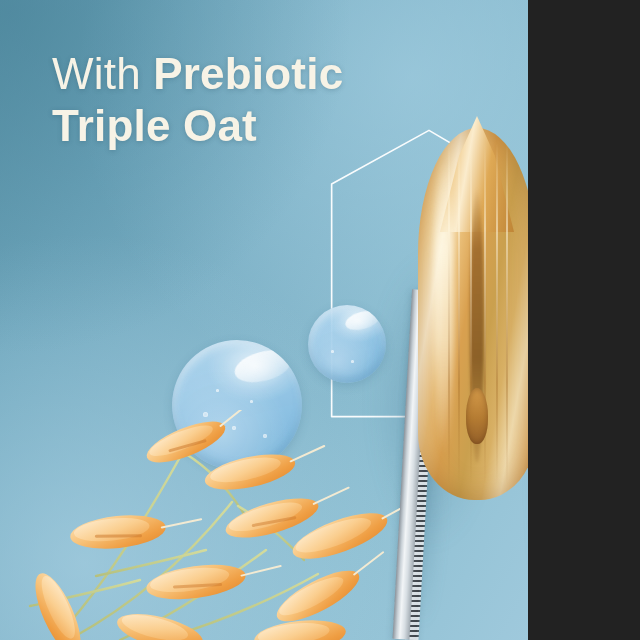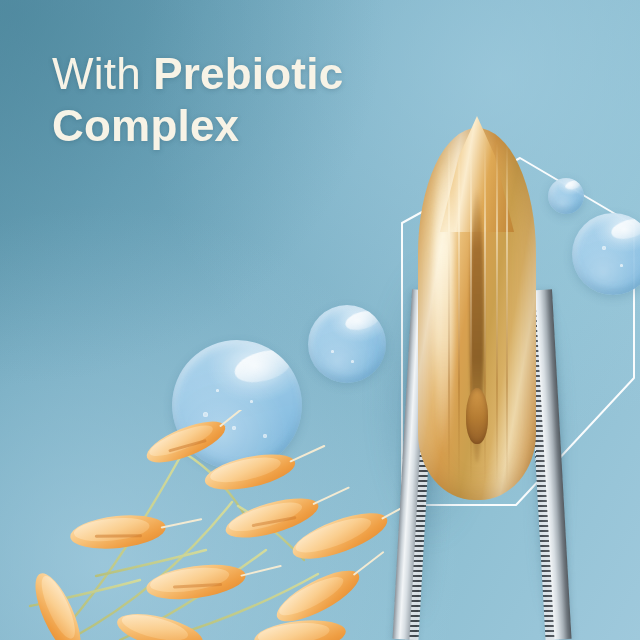--- a/index.html
+++ b/index.html
@@ -2,21 +2,21 @@
 <html><head>
 <meta charset="utf-8">
 <style>
   html, body {
     margin: 0;
     padding: 0;
     background: #222;
   }
   #stage {
     position: relative;
-    width: 640px;
+    width: 528px;
     height: 640px;
     overflow: hidden;
     font-family: "Liberation Sans", sans-serif;
     background: #7fb1c6;
   }
 
   
   .bg-base {
     position: absolute; inset: 0;
     background: linear-gradient(118deg, #5d96ab 0%, #6ea6bc 22%, #81b4c9 52%, #8fc0d3 75%, #9fc9dc 100%);
@@ -329,16 +329,16 @@
 
       <g transform="translate(300,226) rotate(-6)">
         <ellipse cx="0" cy="0" rx="46" ry="15" fill="url(#spkG)"></ellipse>
         <ellipse cx="-6" cy="-3" rx="36" ry="10" fill="url(#spkL)" opacity="0.85"></ellipse>
       </g>
     </g>
   </svg>
 
   <div class="headline">
     <div class="hl-line"><span class="hl-thin">With </span><span class="hl-bold">Prebiotic</span></div>
-    <div class="hl-line"><span class="hl-bold">Complex</span></div>
+    <div class="hl-line"><span class="hl-bold">Triple Oat</span></div>
   </div>
 
 </div>
 
 </body></html>

